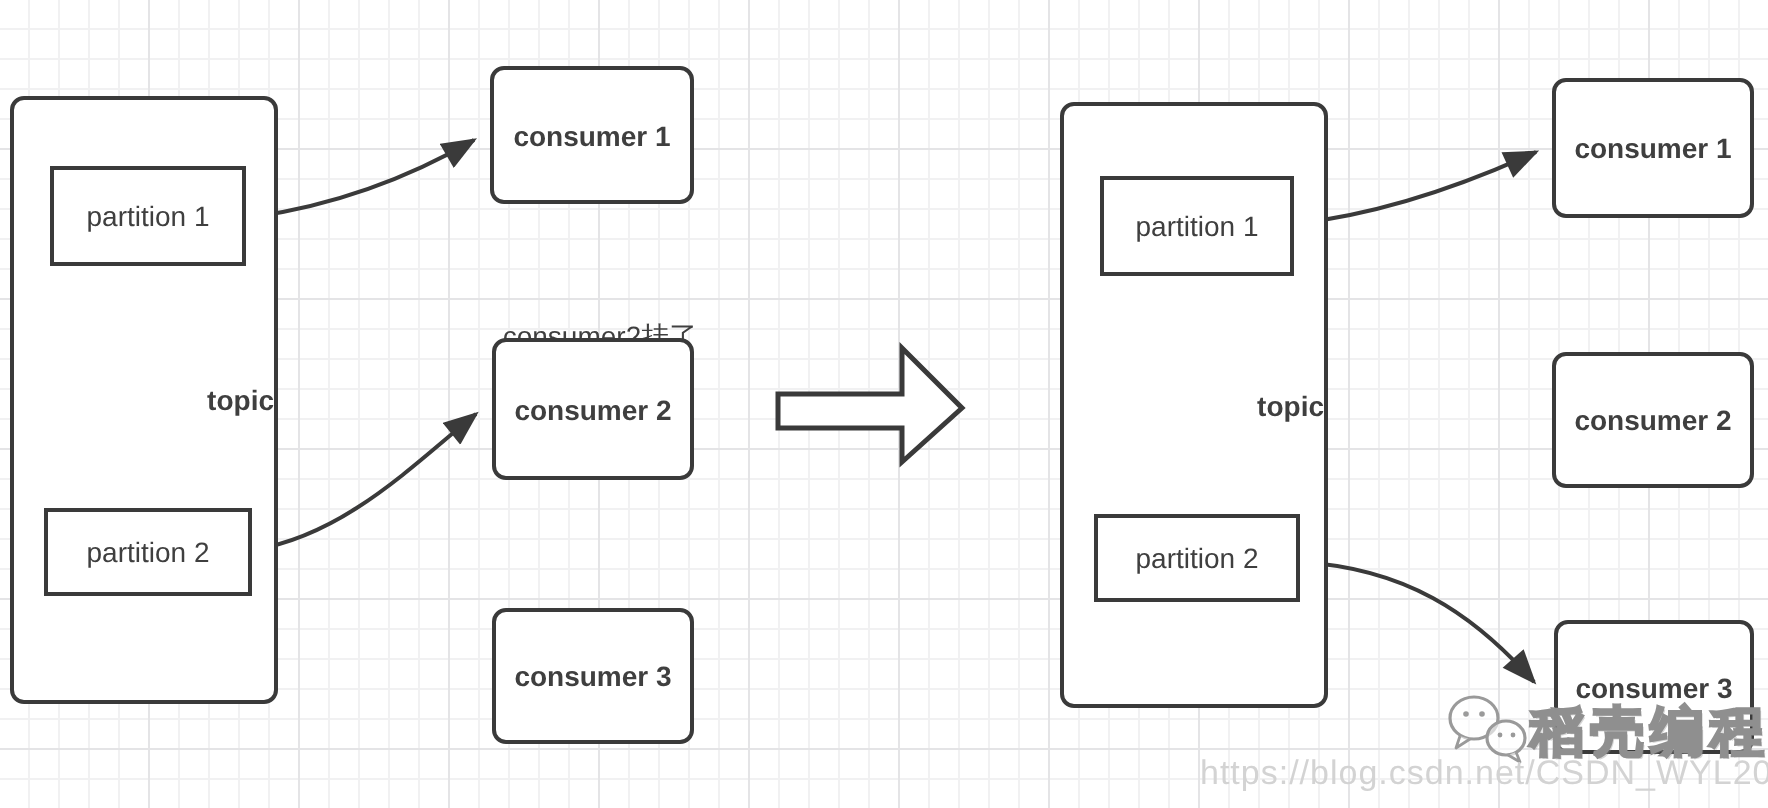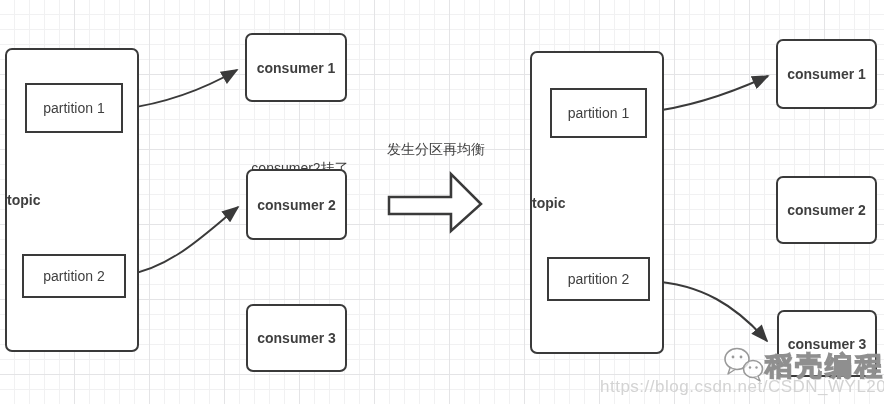--- a/index.html
+++ b/index.html
@@ -22,21 +22,21 @@
   .box{
     position:absolute;
     box-sizing:border-box;
     border:2px solid #3a3a3a;
     background:#ffffff;
     display:flex;align-items:center;justify-content:center;
     font-size:14px;
   }
   .rounded{border-radius:7px;font-weight:bold;}
   .topic-box{align-items:center;}
-  .topic-label{position:absolute;left:0;right:0;text-align:left;font-size:14px;}
+  .topic-label{position:absolute;left:0;right:0;text-align:right;font-size:14px;}
   .free-label{
     position:absolute;
     font-size:14px;
     text-align:center;
     white-space:nowrap;
   }
   .watermark-brand{
     position:absolute;
     font-size:27px;
     font-weight:bold;
@@ -86,21 +86,20 @@
     <span>consumer 1</span>
   </div>
   <div class="free-label" style="left:240px;top:160px;width:120px;">consumer2挂了</div>
   <div class="box rounded" style="left:246px;top:169px;width:101px;height:71px;">
     <span>consumer 2</span>
   </div>
   <div class="box rounded" style="left:246px;top:304px;width:101px;height:68px;">
     <span>consumer 3</span>
   </div>
 
-  <div class="free-label" style="left:385px;top:141px;width:102px;">发生分区再均衡</div>
 
   <div class="box rounded topic-box" style="left:530px;top:51px;width:134px;height:303px;">
     <span class="topic-label">topic</span>
   </div>
   <div class="box" style="left:550px;top:88px;width:97px;height:50px;">
     <span>partition 1</span>
   </div>
   <div class="box" style="left:547px;top:257px;width:103px;height:44px;">
     <span>partition 2</span>
   </div>

